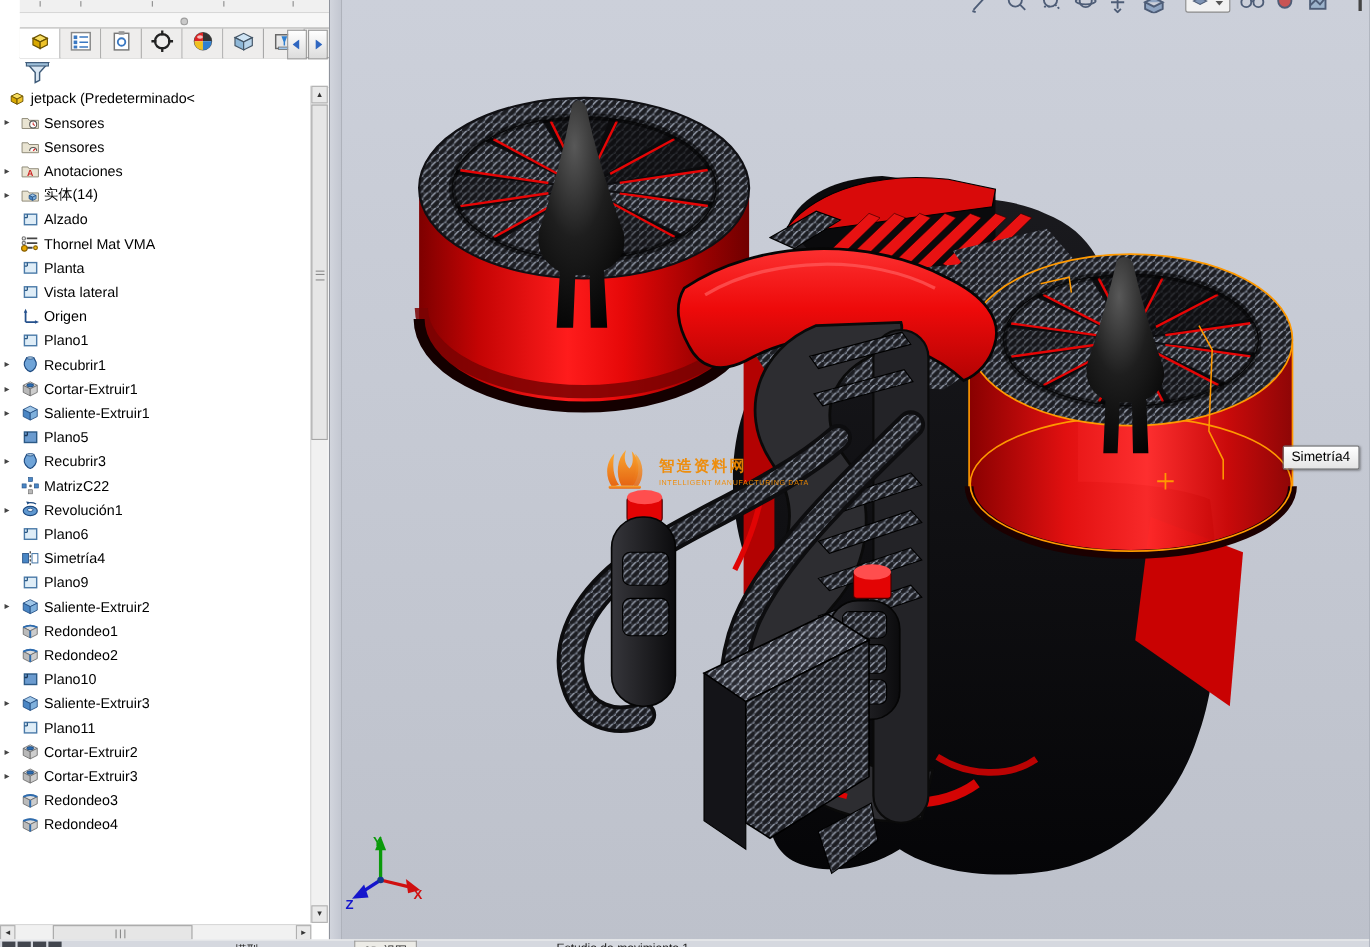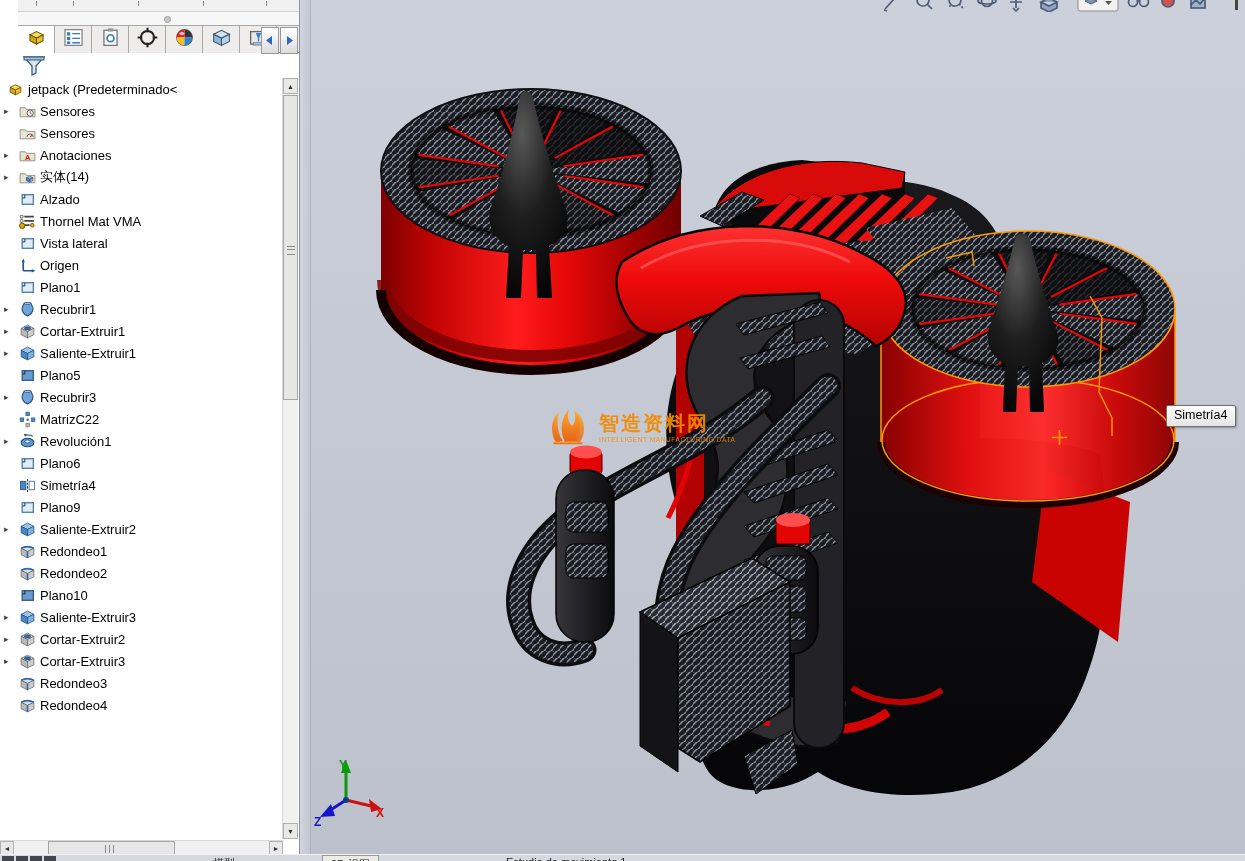--- a/index.html
+++ b/index.html
@@ -53,21 +53,21 @@
   
   #panel-splitter{position:absolute;left:300px;top:0;width:11px;height:861px;
     background:linear-gradient(90deg,#d2d5dd,#c3c7d1);border-right:1px solid #aeb2bb;box-sizing:border-box;}
   
   #viewport{position:absolute;left:311px;top:0;width:934px;height:861px;overflow:hidden;
     background:linear-gradient(#ccd0da,#bdc1cb);}
   #model-svg{position:absolute;left:0;top:0;}
   #hud{position:absolute;left:570px;top:0;width:364px;height:12px;overflow:hidden;}
   .watermark{position:absolute;left:234px;top:406px;display:flex;align-items:center;opacity:.93;pointer-events:none;}
   .wm-texts{margin-left:8px;display:flex;flex-direction:column;}
-  .wm-title{font-size:20px;font-weight:bold;color:#f18a00;letter-spacing:2px;line-height:24px;}
+  .wm-title{font-size:14px;font-weight:bold;color:#f18a00;letter-spacing:2px;line-height:24px;}
   .wm-sub{font-size:6.5px;color:#f18a00;letter-spacing:.6px;margin-top:1px;}
   #tooltip{position:absolute;left:855px;top:405px;height:20px;padding:0 7px;line-height:19px;
     font-size:12.5px;color:#000;background:linear-gradient(#ffffff,#e4e4e4);
     border:1px solid #6f6f6f;border-radius:2px;box-shadow:1px 1px 2px rgba(0,0,0,.3);}
   
   #bottom-strip{position:absolute;left:0;bottom:0;width:1245px;height:6px;background:#d5d8df;
     border-top:1px solid #f2f2f2;overflow:hidden;}
   #bottom-strip .sq{position:absolute;top:1px;width:12px;height:6px;background:#42464e;}
   .btab{position:absolute;top:0;height:20px;font-size:11px;color:#222;padding:1px 8px 0 8px;}
   .btab.raised{background:#ecebe6;border:1px solid #9a9a9a;border-bottom:none;}
@@ -241,20 +241,30 @@
           <span>Thornel Mat VMA</span>
         </div>
         <div class="trow">
           <span class="arr"></span>
           <span class="ticon">
             <svg viewBox="0 0 16 16">
               <rect x="3" y="3.5" width="10.5" height="9" fill="rgba(150,195,230,.30)" stroke="#4a7aa8" stroke-width="1.2"></rect>
               <path d="M3,6.5 h2.5 M5.5,3.5 v3" stroke="#2c5a86" stroke-width="1.1"></path>
             </svg>
           </span>
+          <span>Planta</span>
+        </div>
+        <div class="trow">
+          <span class="arr"></span>
+          <span class="ticon">
+            <svg viewBox="0 0 16 16">
+              <rect x="3" y="3.5" width="10.5" height="9" fill="rgba(150,195,230,.30)" stroke="#4a7aa8" stroke-width="1.2"></rect>
+              <path d="M3,6.5 h2.5 M5.5,3.5 v3" stroke="#2c5a86" stroke-width="1.1"></path>
+            </svg>
+          </span>
           <span>Vista lateral</span>
         </div>
         <div class="trow">
           <span class="arr"></span>
           <span class="ticon">
             <svg viewBox="0 0 16 16">
               <path d="M4,13 L4,4 M4,13 L13,13" stroke="#24508c" stroke-width="1.5"></path>
               <polygon points="2.5,5 5.5,5 4,1.5" fill="#24508c"></polygon>
               <polygon points="12,11.5 12,14.5 15.5,13" fill="#24508c"></polygon>
             </svg>
@@ -430,20 +440,30 @@
         <div class="trow">
           <span class="arr">▸</span>
           <span class="ticon">
             <svg viewBox="0 0 16 16">
               <path d="M2,5 L8,2 L14,5 L8,8 Z" fill="#9fc6e8" stroke="#1d4a80" stroke-width=".7"></path>
               <path d="M2,5 L8,8 L8,14 L2,11 Z" fill="#4a86c4" stroke="#1d4a80" stroke-width=".7"></path>
               <path d="M14,5 L8,8 L8,14 L14,11 Z" fill="#7fb0dc" stroke="#1d4a80" stroke-width=".7"></path>
             </svg>
           </span>
           <span>Saliente-Extruir3</span>
+        </div>
+        <div class="trow">
+          <span class="arr"></span>
+          <span class="ticon">
+            <svg viewBox="0 0 16 16">
+              <rect x="3" y="3.5" width="10.5" height="9" fill="rgba(150,195,230,.30)" stroke="#4a7aa8" stroke-width="1.2"></rect>
+              <path d="M3,6.5 h2.5 M5.5,3.5 v3" stroke="#2c5a86" stroke-width="1.1"></path>
+            </svg>
+          </span>
+          <span>Plano11</span>
         </div>
         <div class="trow">
           <span class="arr">▸</span>
           <span class="ticon">
             <svg viewBox="0 0 16 16">
               <path d="M2,5 L8,2 L14,5 L8,8 Z" fill="#e0e0e0" stroke="#666" stroke-width=".7"></path>
               <path d="M2,5 L8,8 L8,14 L2,11 Z" fill="#b8b8b8" stroke="#666" stroke-width=".7"></path>
               <path d="M14,5 L8,8 L8,14 L14,11 Z" fill="#cecece" stroke="#666" stroke-width=".7"></path>
               <ellipse cx="8" cy="5" rx="3" ry="1.5" fill="#2d6cb0" stroke="#143a66" stroke-width=".6"></ellipse>
             </svg>

